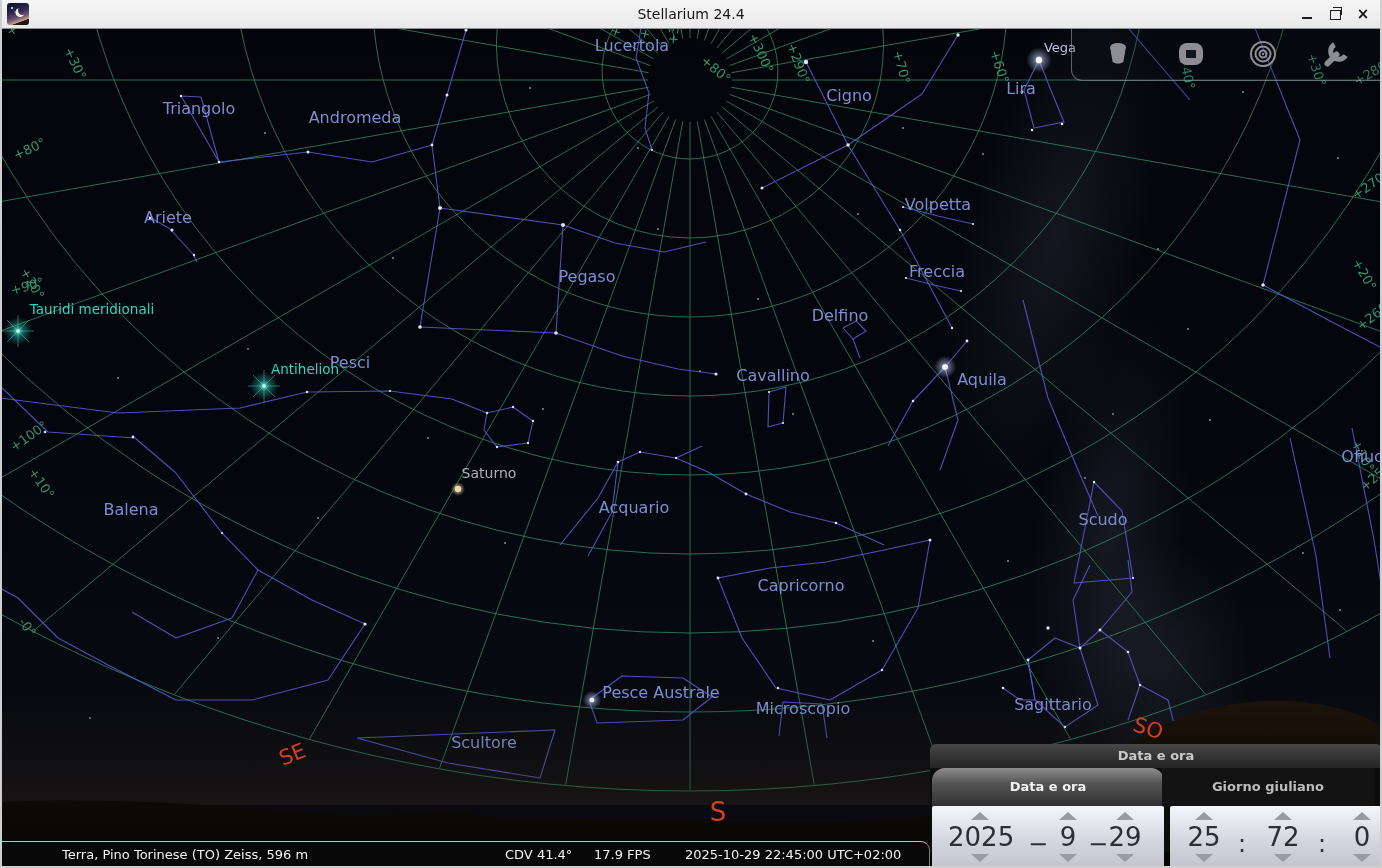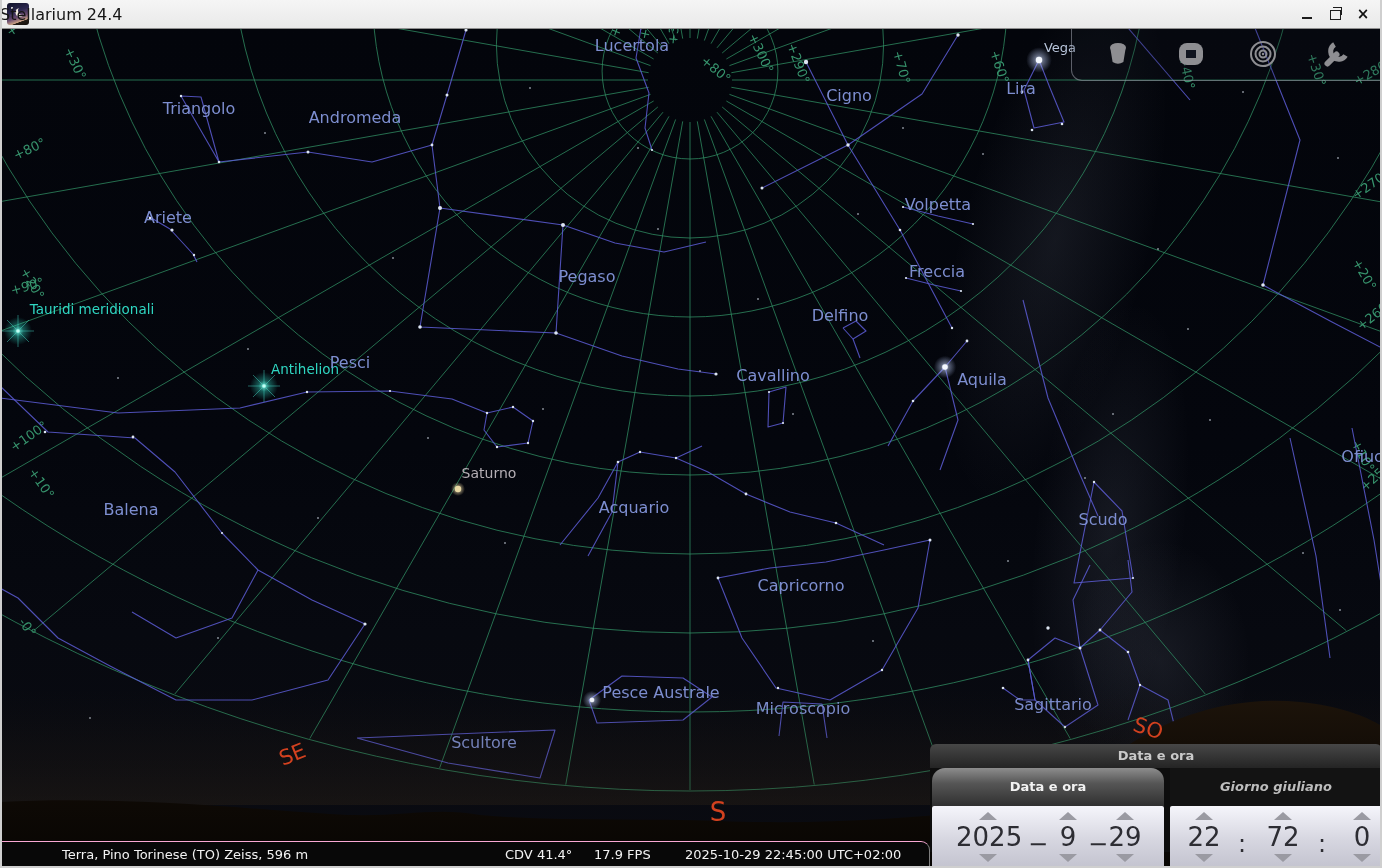--- a/index.html
+++ b/index.html
@@ -8,21 +8,21 @@
   
   .titlebar{position:absolute;top:0;left:0;right:0;height:28px;z-index:40;
     background:linear-gradient(#f5f5f5,#e9e9e9);border-bottom:1px solid #8f8f8f;
     display:flex;align-items:center;}
   .app-icon{width:22px;height:22px;margin-left:7px;border-radius:3px;position:relative;overflow:hidden;
     background:linear-gradient(160deg,#0e1026 0%,#2c2750 40%,#6e4f72 62%,#caa184 78%,#241c16 80%,#120d0a 100%);}
   .app-icon::after{content:"";position:absolute;left:11px;top:3px;width:9px;height:9px;border-radius:50%;
     background:transparent;box-shadow:-2.5px 2px 0 0 #f5efe2;}
   .app-icon::before{content:"";position:absolute;left:4px;top:4px;width:2px;height:2px;border-radius:50%;
     background:#fff;box-shadow:3px 4px 0 -0.5px #fff,-1px 7px 0 -0.7px #ddd;}
-  .win-title{position:absolute;left:0;right:0;font-size:16px;color:#161616;pointer-events:none;}
+  .win-title{position:absolute;left:0;right:0;text-align:center;font-size:14px;color:#161616;pointer-events:none;}
   .win-controls{margin-left:auto;display:flex;align-items:center;gap:14px;padding-right:12px;z-index:2;}
   .win-btn{width:14px;height:14px;display:flex;align-items:flex-end;justify-content:center;cursor:default;}
   .glyph-min{width:10px;height:2px;background:#1c1c1c;margin-bottom:2px;}
   .glyph-restore{width:9px;height:8px;border:1.6px solid #1c1c1c;margin-bottom:1px;position:relative;background:#eee;}
   .glyph-restore::before{content:"";position:absolute;left:2px;top:-4px;width:8px;height:7px;
     border-top:1.6px solid #1c1c1c;border-right:1.6px solid #1c1c1c;}
   .glyph-close{font-size:15px;font-weight:bold;color:#111;line-height:14px;}
 
   .frame{position:absolute;inset:0;z-index:60;pointer-events:none;
     border-left:2px solid #cfcfcf;border-right:2px solid #cfcfcf;border-bottom:2px solid #cfcfcf;}
@@ -50,21 +50,21 @@
   .sb-datetime{left:685px;}
 
   
   .dt-dialog{position:absolute;left:930px;top:744px;width:452px;height:108px;z-index:30;}
   .dt-titlebar{height:24px;border-radius:6px 6px 0 0;background:linear-gradient(#474747,#242424);
     color:#c9c9c9;font-weight:bold;font-size:13px;text-align:center;line-height:24px;}
   .dt-body{position:absolute;left:0;right:0;top:24px;bottom:0;background:#0d0d0d;}
   .dt-tab{position:absolute;top:24px;height:38px;font-weight:bold;font-size:13px;text-align:center;line-height:38px;}
   .dt-tab-active{left:2px;width:232px;color:#f2f2f2;border-radius:13px 13px 0 0;
     background:linear-gradient(#8d8d8d,#565656 40%,#303030 100%);}
-  .dt-tab-inactive{left:240px;width:212px;color:#bdbdbd;background:#131313;font-style:italic;}
+  .dt-tab-inactive{left:232px;width:212px;color:#bdbdbd;background:#131313;}
   .spin-panel{position:absolute;top:62px;height:62px;background:linear-gradient(#f5f5fb,#d6d6e0 55%,#c3c3cf);}
   .spin-panel-left{left:2px;width:232px;border-radius:2px 2px 0 0;}
   .spin-panel-right{left:240px;width:212px;border-radius:2px 2px 0 0;}
   .spin{position:absolute;top:68px;text-align:center;color:#2d2d33;font-size:26px;line-height:28px;}
   .arrow-up{width:0;height:0;border-left:9px solid transparent;border-right:9px solid transparent;
     border-bottom:8px solid #9a9aa2;margin:0 auto 3px auto;}
   .arrow-down{width:0;height:0;border-left:9px solid transparent;border-right:9px solid transparent;
     border-top:8px solid #9a9aa2;margin:3px auto 0 auto;}
   .dt-sep{position:absolute;top:86px;font-size:24px;color:#2d2d33;text-align:center;}
 </style>
@@ -438,41 +438,41 @@
 </div>
 
 <div class="dt-dialog">
   <div class="dt-titlebar">Data e ora</div>
   <div class="dt-body"></div>
   <div class="dt-tab dt-tab-active">Data e ora</div>
   <div class="dt-tab dt-tab-inactive">Giorno giuliano</div>
   <div class="spin-panel spin-panel-left"></div>
   <div class="spin-panel spin-panel-right"></div>
 
-  <div class="spin" style="left:26px;width:64px;">
+  <div class="spin" style="left:18px;width:64px;">
     <div class="arrow-up"></div>
     <div>2025</div>
     <div class="arrow-down"></div>
   </div>
   <div class="dt-sep" style="left:98px;width:20px;">−</div>
   <div class="spin" style="left:120px;width:36px;">
     <div class="arrow-up"></div>
     <div>9</div>
     <div class="arrow-down"></div>
   </div>
   <div class="dt-sep" style="left:158px;width:20px;">−</div>
   <div class="spin" style="left:172px;width:46px;">
     <div class="arrow-up"></div>
     <div>29</div>
     <div class="arrow-down"></div>
   </div>
 
   <div class="spin" style="left:252px;width:44px;">
     <div class="arrow-up"></div>
-    <div>22</div>
+    <div>25</div>
     <div class="arrow-down"></div>
   </div>
   <div class="dt-sep" style="left:304px;width:16px;">:</div>
   <div class="spin" style="left:330px;width:46px;">
     <div class="arrow-up"></div>
     <div>72</div>
     <div class="arrow-down"></div>
   </div>
   <div class="dt-sep" style="left:384px;width:16px;">:</div>
   <div class="spin" style="left:412px;width:40px;">

